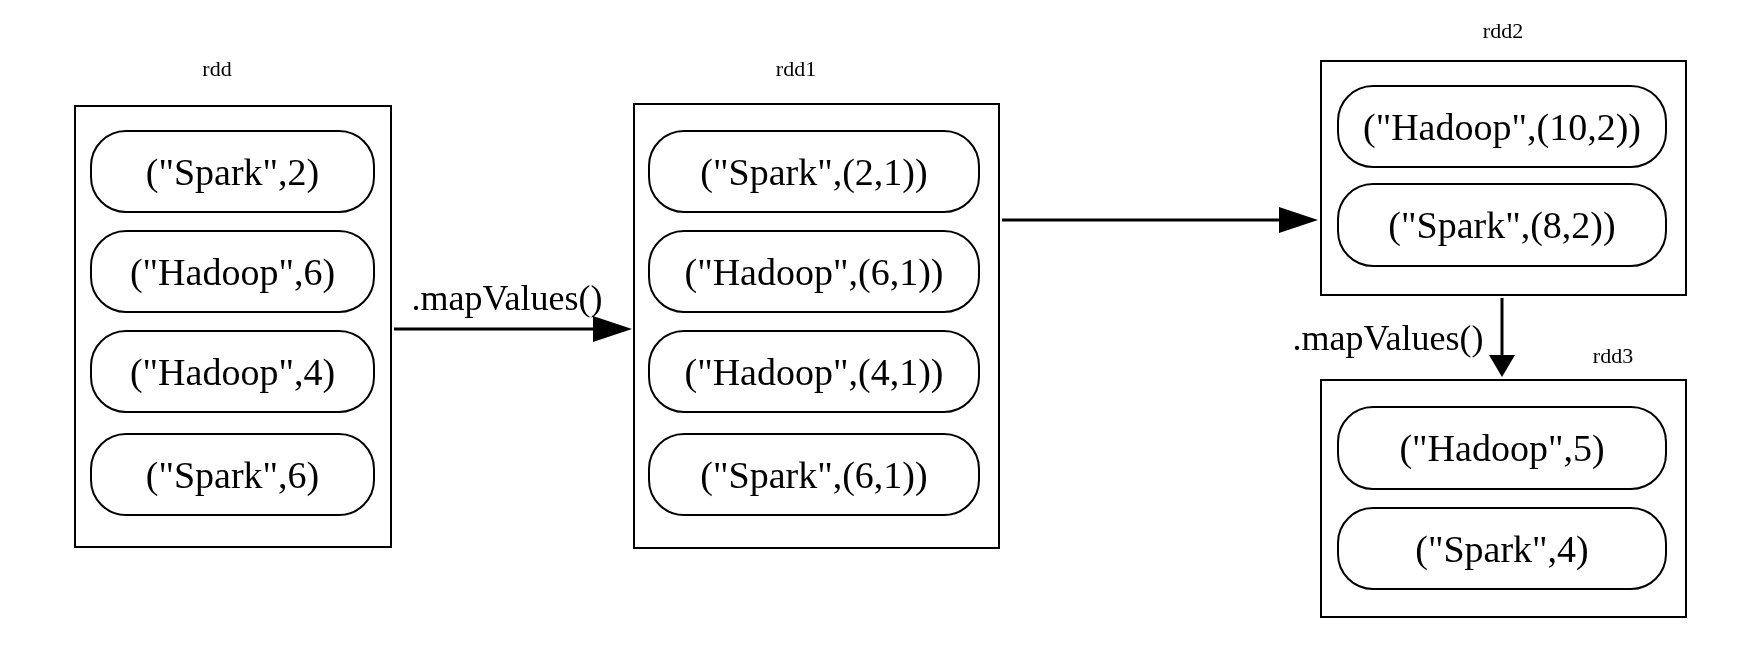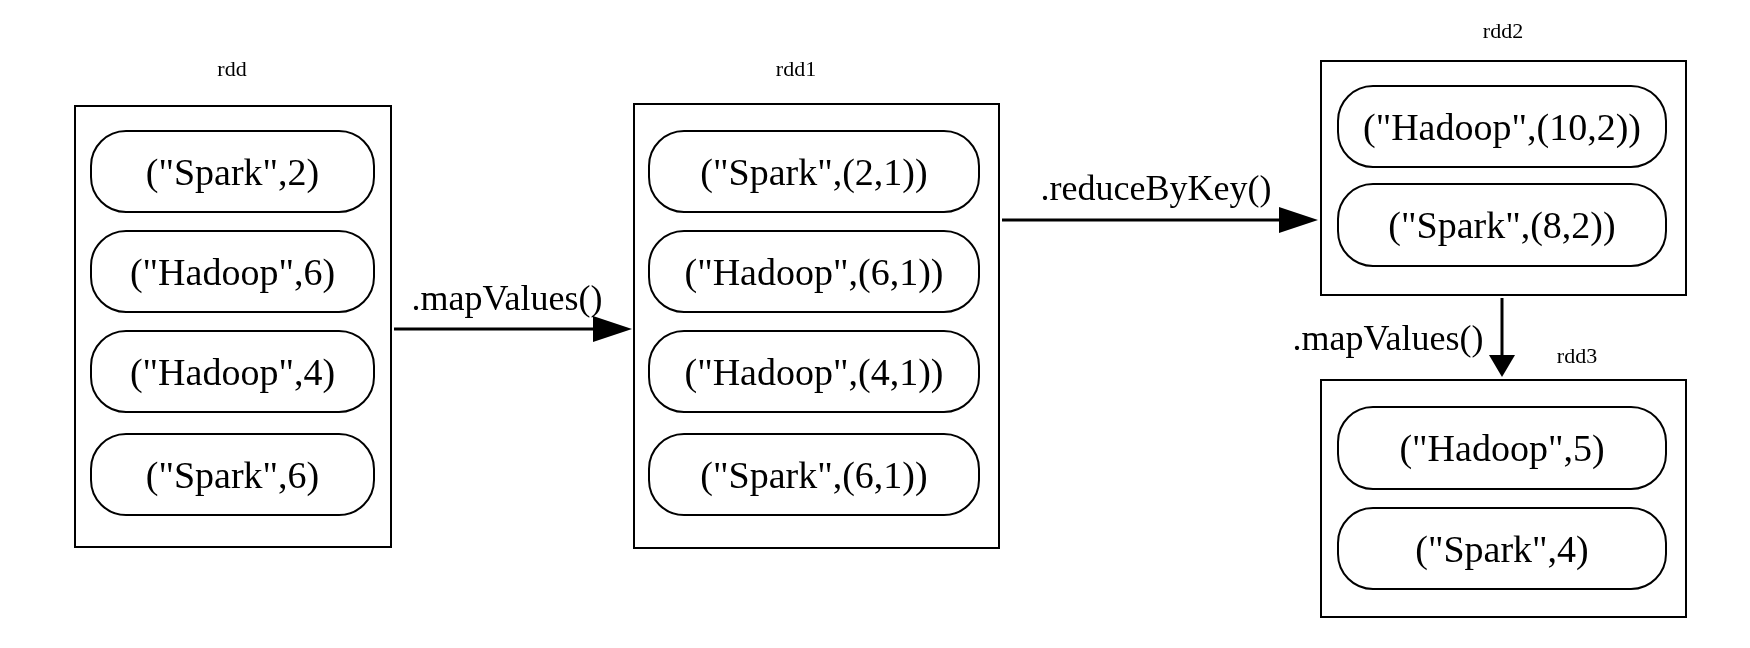--- a/index.html
+++ b/index.html
@@ -78,24 +78,24 @@
     <g>
       <line x1="1002" y1="220" x2="1282" y2="220"></line>
       <polygon points="1318,220 1279,207 1279,233"></polygon>
     </g>
     <g>
       <line x1="1502" y1="298" x2="1502" y2="359"></line>
       <polygon points="1502,377 1489,355 1515,355"></polygon>
     </g>
   </svg>
 
-  <div class="node-title" style="left:232px; top:58px">rdd</div>
+  <div class="node-title" style="left:217px; top:58px">rdd</div>
   <div class="node-title" style="left:796px; top:58px">rdd1</div>
   <div class="node-title" style="left:1503px; top:20px">rdd2</div>
-  <div class="node-title" style="left:1577px; top:345px">rdd3</div>
+  <div class="node-title" style="left:1613px; top:345px">rdd3</div>
 
   <div class="box" style="left:74px; top:105px; width:318px; height:443px">
     <div class="cell" style="left:14px; top:23px;  width:285px; height:83px">("Spark",2)</div>
     <div class="cell" style="left:14px; top:123px; width:285px; height:83px">("Hadoop",6)</div>
     <div class="cell" style="left:14px; top:223px; width:285px; height:83px">("Hadoop",4)</div>
     <div class="cell" style="left:14px; top:326px; width:285px; height:83px">("Spark",6)</div>
   </div>
 
   <div class="box" style="left:633px; top:103px; width:367px; height:446px">
     <div class="cell" style="left:13px; top:25px;  width:332px; height:83px">("Spark",(2,1))</div>
@@ -108,16 +108,15 @@
     <div class="cell" style="left:15px; top:23px;  width:330px; height:83px">("Hadoop",(10,2))</div>
     <div class="cell" style="left:15px; top:121px; width:330px; height:84px">("Spark",(8,2))</div>
   </div>
 
   <div class="box" style="left:1320px; top:379px; width:367px; height:239px">
     <div class="cell" style="left:15px; top:25px;  width:330px; height:84px">("Hadoop",5)</div>
     <div class="cell" style="left:15px; top:126px; width:330px; height:83px">("Spark",4)</div>
   </div>
 
   <div class="edge-label" style="left:507px; top:298px">.mapValues()</div>
-  <div class="edge-label" style="left:1156px; top:188px">.reduceByKey()</div>
   <div class="edge-label" style="left:1388px; top:338px">.mapValues()</div>
 
 </div>
 
 </body></html>

